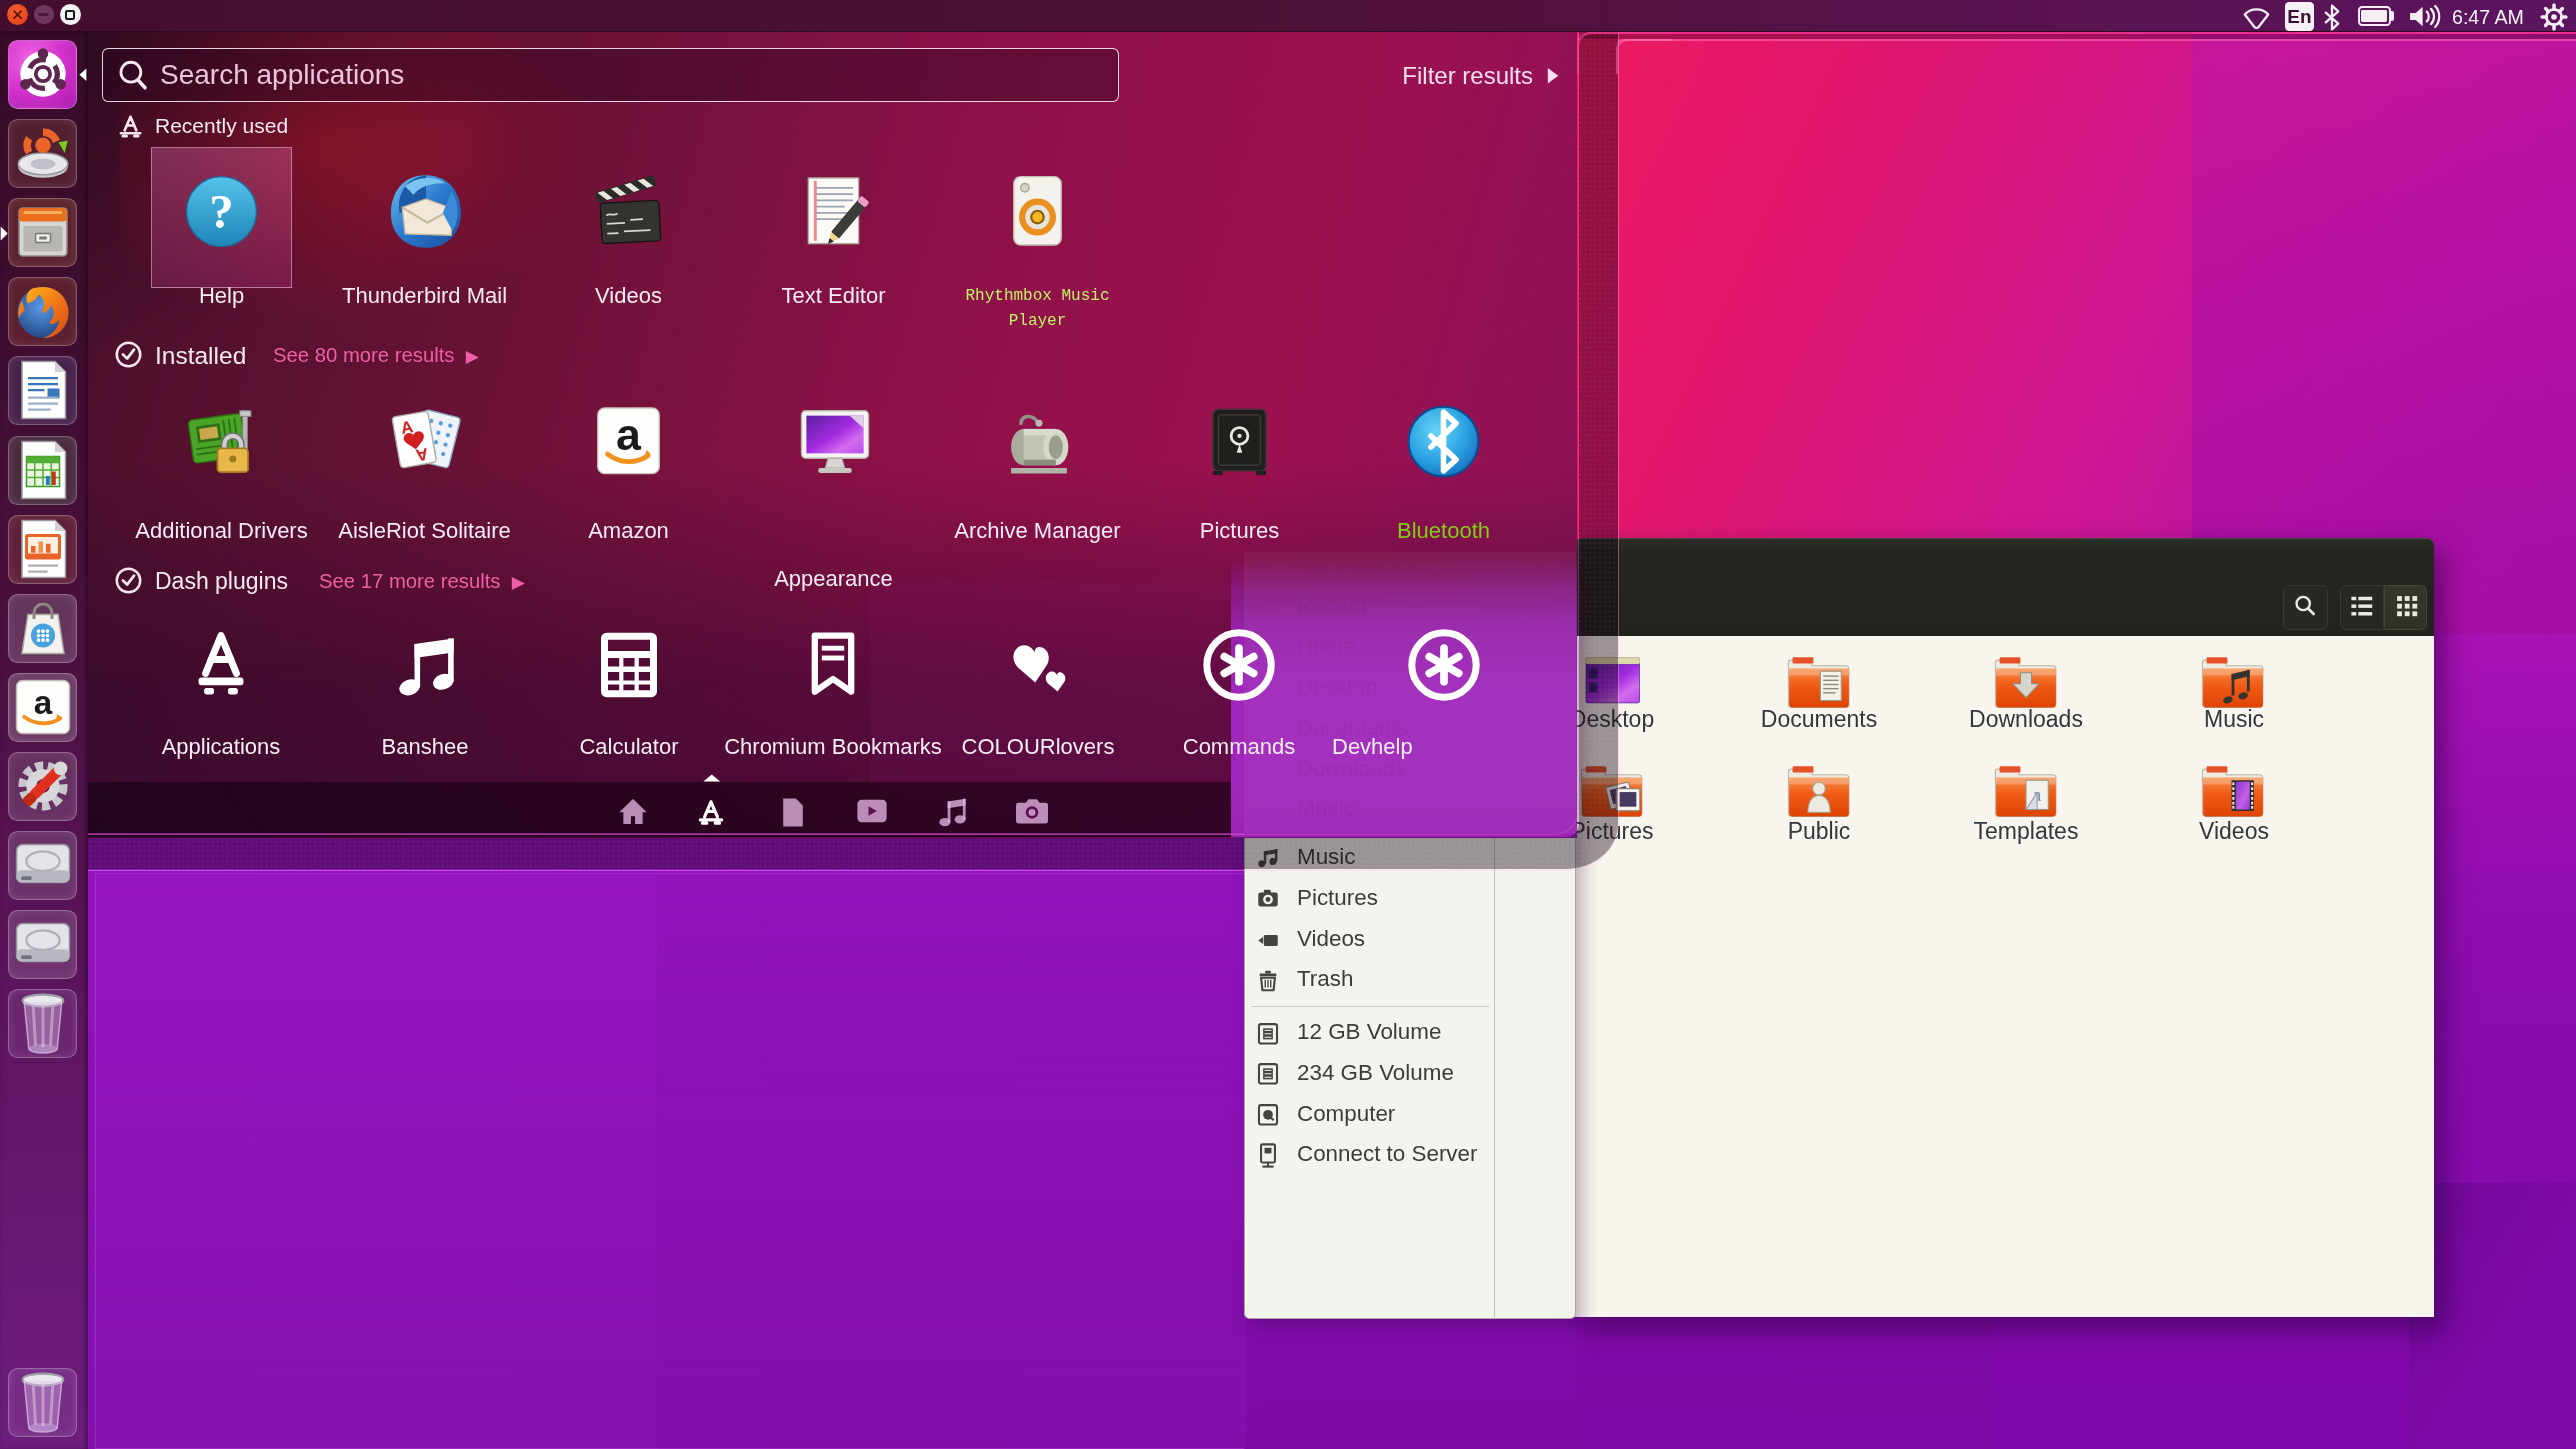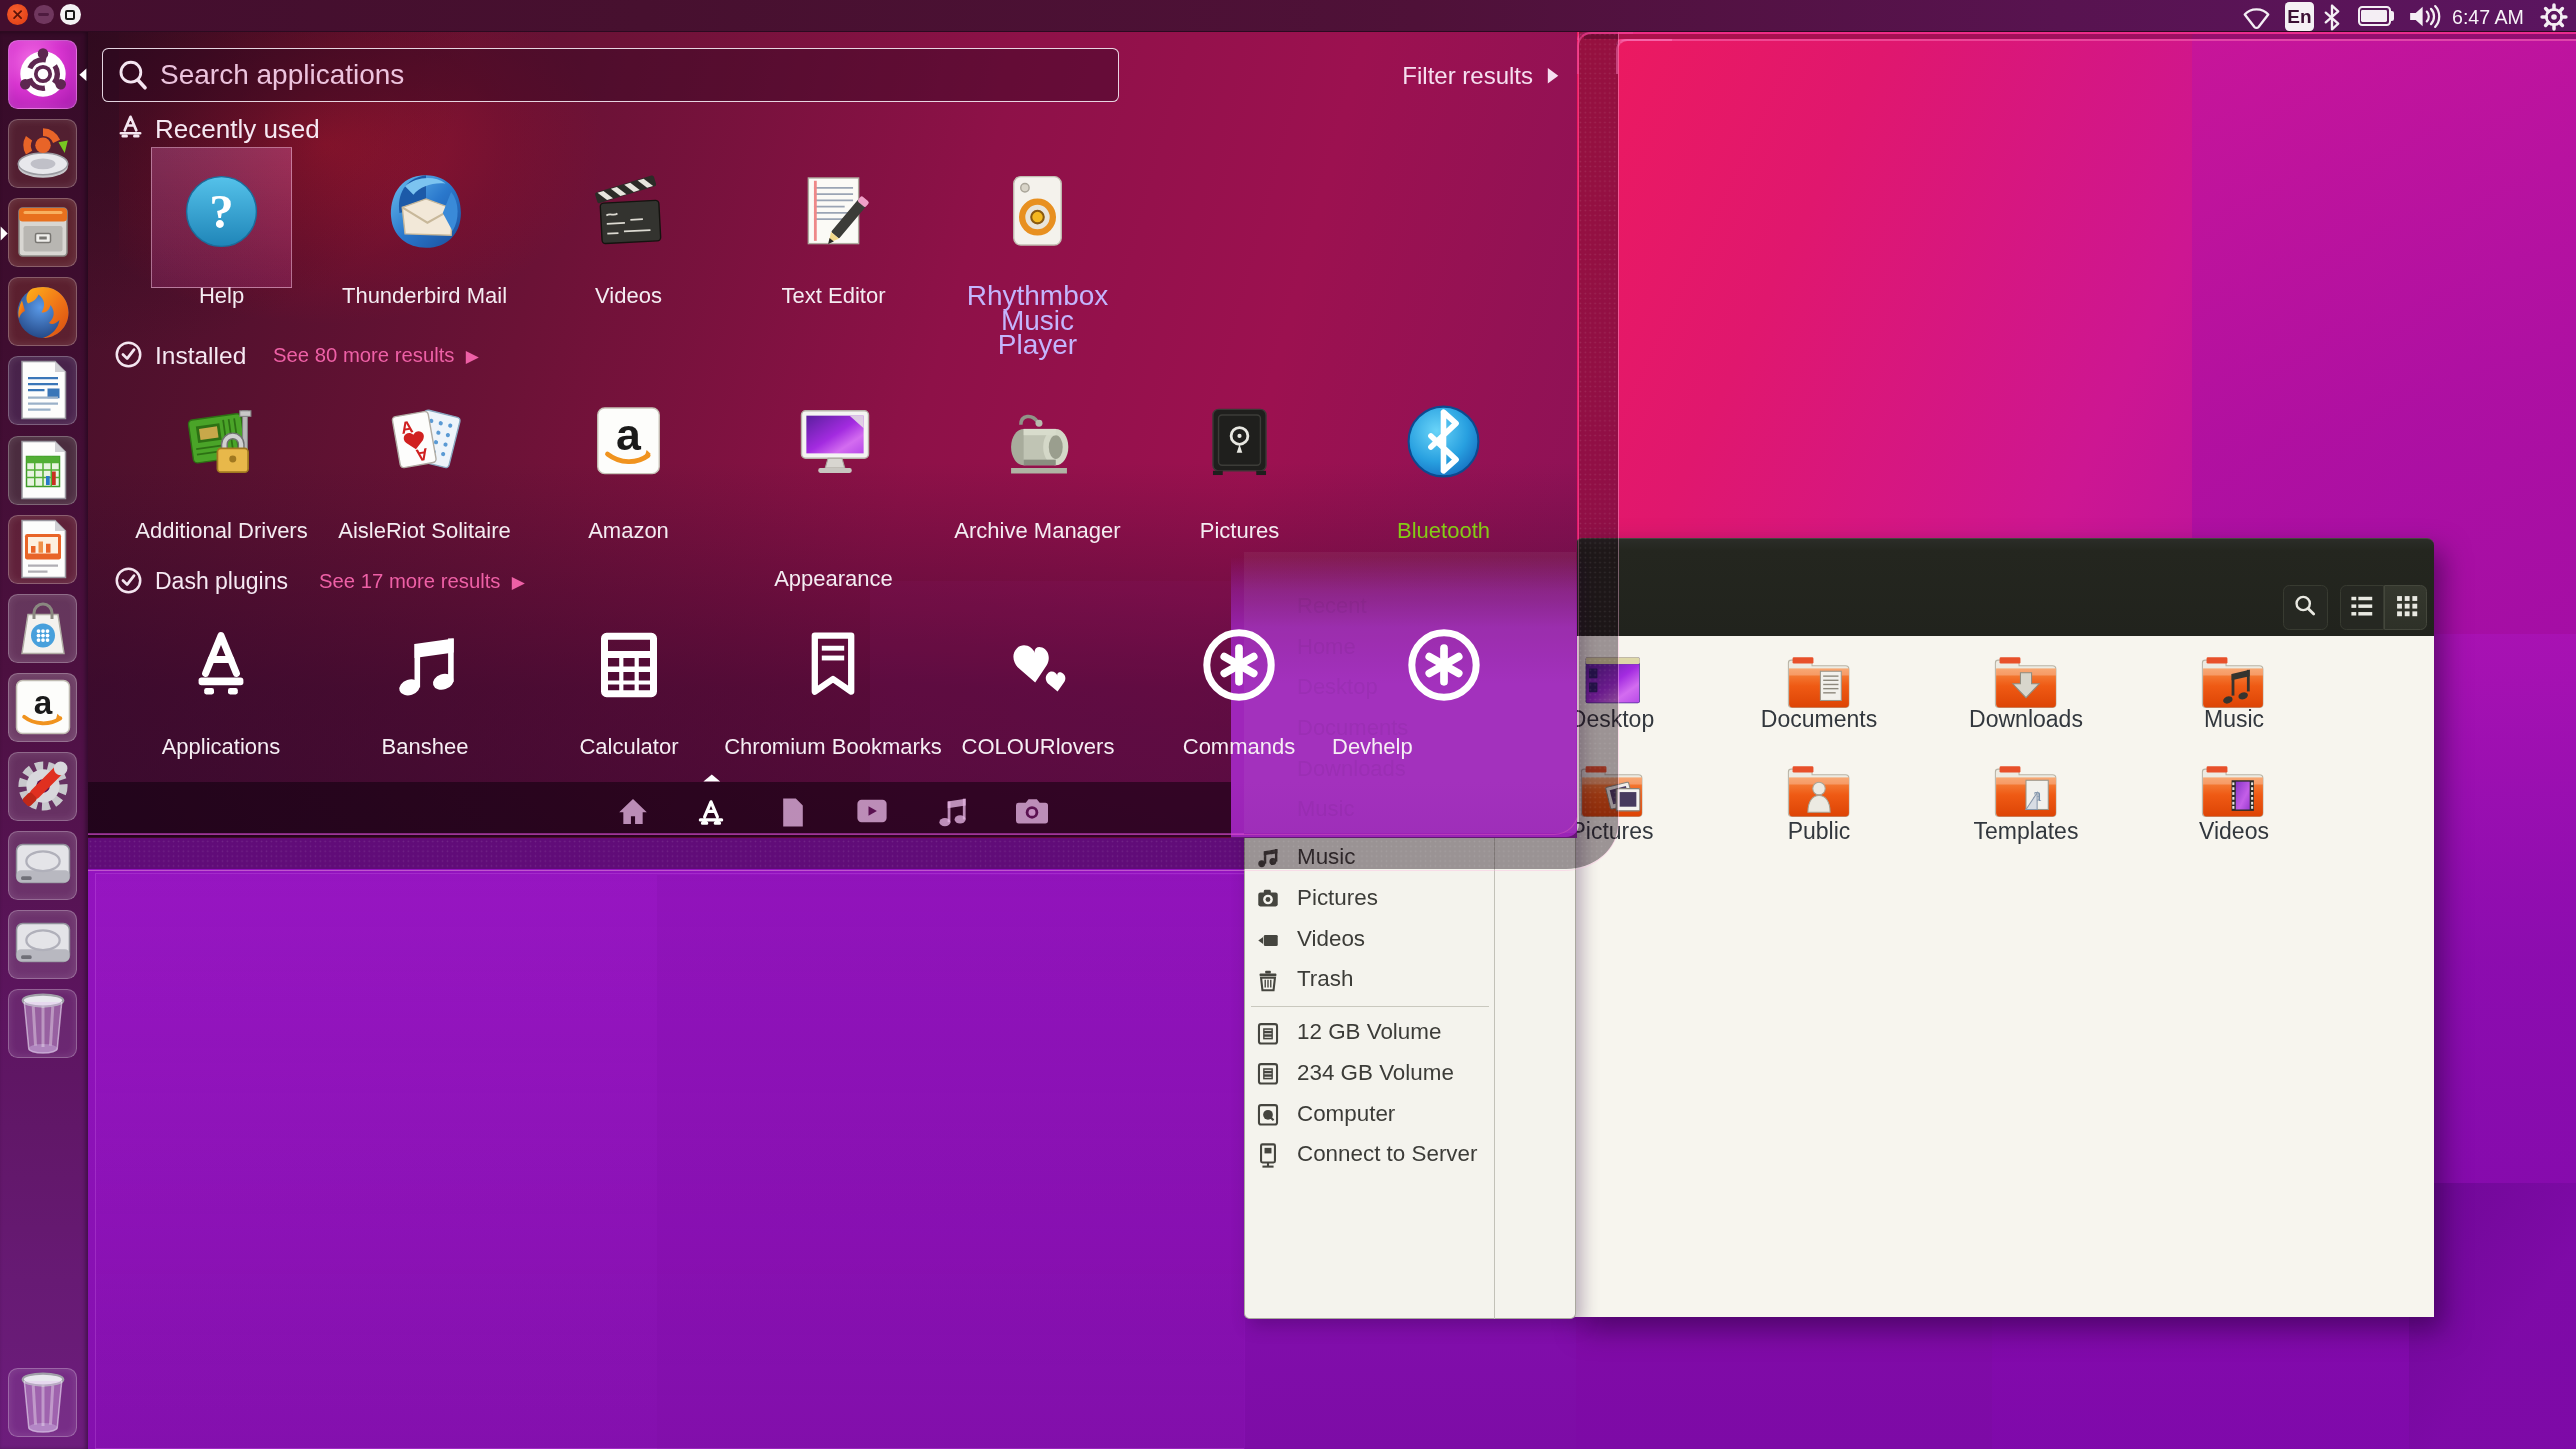--- a/index.html
+++ b/index.html
@@ -317,21 +317,21 @@
       <line x1="31" y1="31" x2="41" y2="42" stroke="#f5e6f2" stroke-width="5" stroke-linecap="round"></line>
     </svg>
 <div class="abs" style="left:160px;top:59px;font-size:28px;color:rgba(246,205,232,0.95);">Search applications</div>
 <div class="abs" style="left:1365px;top:62px;width:168px;text-align:right;font-size:24px;color:#f6dff0;">Filter results</div>
 <svg class="abs" style="left:1545px;top:66px;" width="15.4" height="19.6" viewBox="0 0 22 28">
       <path d="M4 3 L19 14 L4 25 Z" fill="#f6dff0"></path>
     </svg>
 <svg class="abs" style="left:116px;top:112px;" width="29" height="29" viewBox="0 0 60 52">
       <path d="M18 34 L30 6 L42 34 M23 24 h14 M10 40 h40 M14 46 h8 M38 46 h8" fill="none" stroke="#f4e6f0" stroke-width="5.5" stroke-linecap="round" stroke-linejoin="round"></path>
     </svg>
-<div class="abs" style="left:155px;top:114px;font-size:26px;color:#f6e9f3;">Recently used</div>
+<div class="abs" style="left:155px;top:114px;font-size:21px;color:#f6e9f3;">Recently used</div>
 <svg class="abs" style="left:114px;top:340px;" width="29" height="29" viewBox="0 0 42 42">
       <circle cx="21" cy="21" r="17" fill="none" stroke="#f4e6f0" stroke-width="3.6"></circle>
       <path d="M13 21 L19 27 L29 14" fill="none" stroke="#f4e6f0" stroke-width="4" stroke-linecap="round" stroke-linejoin="round"></path>
     </svg>
 <div class="abs" style="left:155px;top:342px;font-size:24.5px;color:#f6e9f3;">Installed</div>
 <div class="abs" style="left:273px;top:344px;font-size:20.3px;color:#ee60a6;">See 80 more results&nbsp;&nbsp;<span style="font-size:17px;">▶</span></div>
 
 <svg class="abs" style="left:114px;top:566px;" width="29" height="29" viewBox="0 0 42 42">
       <circle cx="21" cy="21" r="17" fill="none" stroke="#f4e6f0" stroke-width="3.6"></circle>
       <path d="M13 21 L19 27 L29 14" fill="none" stroke="#f4e6f0" stroke-width="4" stroke-linecap="round" stroke-linejoin="round"></path>
@@ -402,21 +402,21 @@
         <rect x="24" y="8" width="68" height="98" rx="10" fill="#f4f2ec" stroke="#c2beb2" stroke-width="2"></rect>
         <circle cx="58" cy="66" r="26" fill="#e8e4da"></circle>
         <circle cx="58" cy="66" r="22" fill="none" stroke="#e89020" stroke-width="9"></circle>
         <circle cx="58" cy="66" r="9" fill="#f4b820" stroke="#8a5a10" stroke-width="3"></circle>
         <circle cx="40" cy="24" r="6" fill="#d8d4c8" stroke="#a8a498" stroke-width="2"></circle>
       </svg></div>
 <div class="abs" style="left:120px;top:284px;width:203px;text-align:center;font-size:22px;line-height:24.5px;color:#f4ecf2;">Help</div>
 <div class="abs" style="left:323px;top:284px;width:203px;text-align:center;font-size:22px;line-height:24.5px;color:#f4ecf2;">Thunderbird Mail</div>
 <div class="abs" style="left:527px;top:284px;width:203px;text-align:center;font-size:22px;line-height:24.5px;color:#f4ecf2;">Videos</div>
 <div class="abs" style="left:732px;top:284px;width:203px;text-align:center;font-size:22px;line-height:24.5px;color:#f4ecf2;">Text Editor</div>
-<div class="abs" style="left:936px;top:284px;width:203px;text-align:center;font-size:28px;line-height:24.5px;color:#c4b5fd;">Rhythmbox Music<br>Player</div>
+<div class="abs" style="left:936px;top:284px;width:203px;text-align:center;font-size:16px;line-height:24.5px;color:#bef264;font-family:Liberation Mono, monospace;">Rhythmbox Music<br>Player</div>
 <div class="abs" style="left:181px;top:401px;"><svg width="84" height="81" viewBox="0 0 120 116">
         <g transform="rotate(-8 55 55)">
           <rect x="14" y="22" width="76" height="62" rx="6" fill="#4aa428" stroke="#2d7014" stroke-width="2"></rect>
           <rect x="24" y="32" width="34" height="24" fill="#2d7014"></rect>
           <rect x="28" y="36" width="26" height="16" fill="#c8a84a"></rect>
           <g stroke="#2d7014" stroke-width="2.5">
             <line x1="64" y1="28" x2="64" y2="80"></line>
             <line x1="72" y1="28" x2="72" y2="80"></line>
             <line x1="80" y1="28" x2="80" y2="80"></line>
             <line x1="20" y1="64" x2="56" y2="64"></line>

